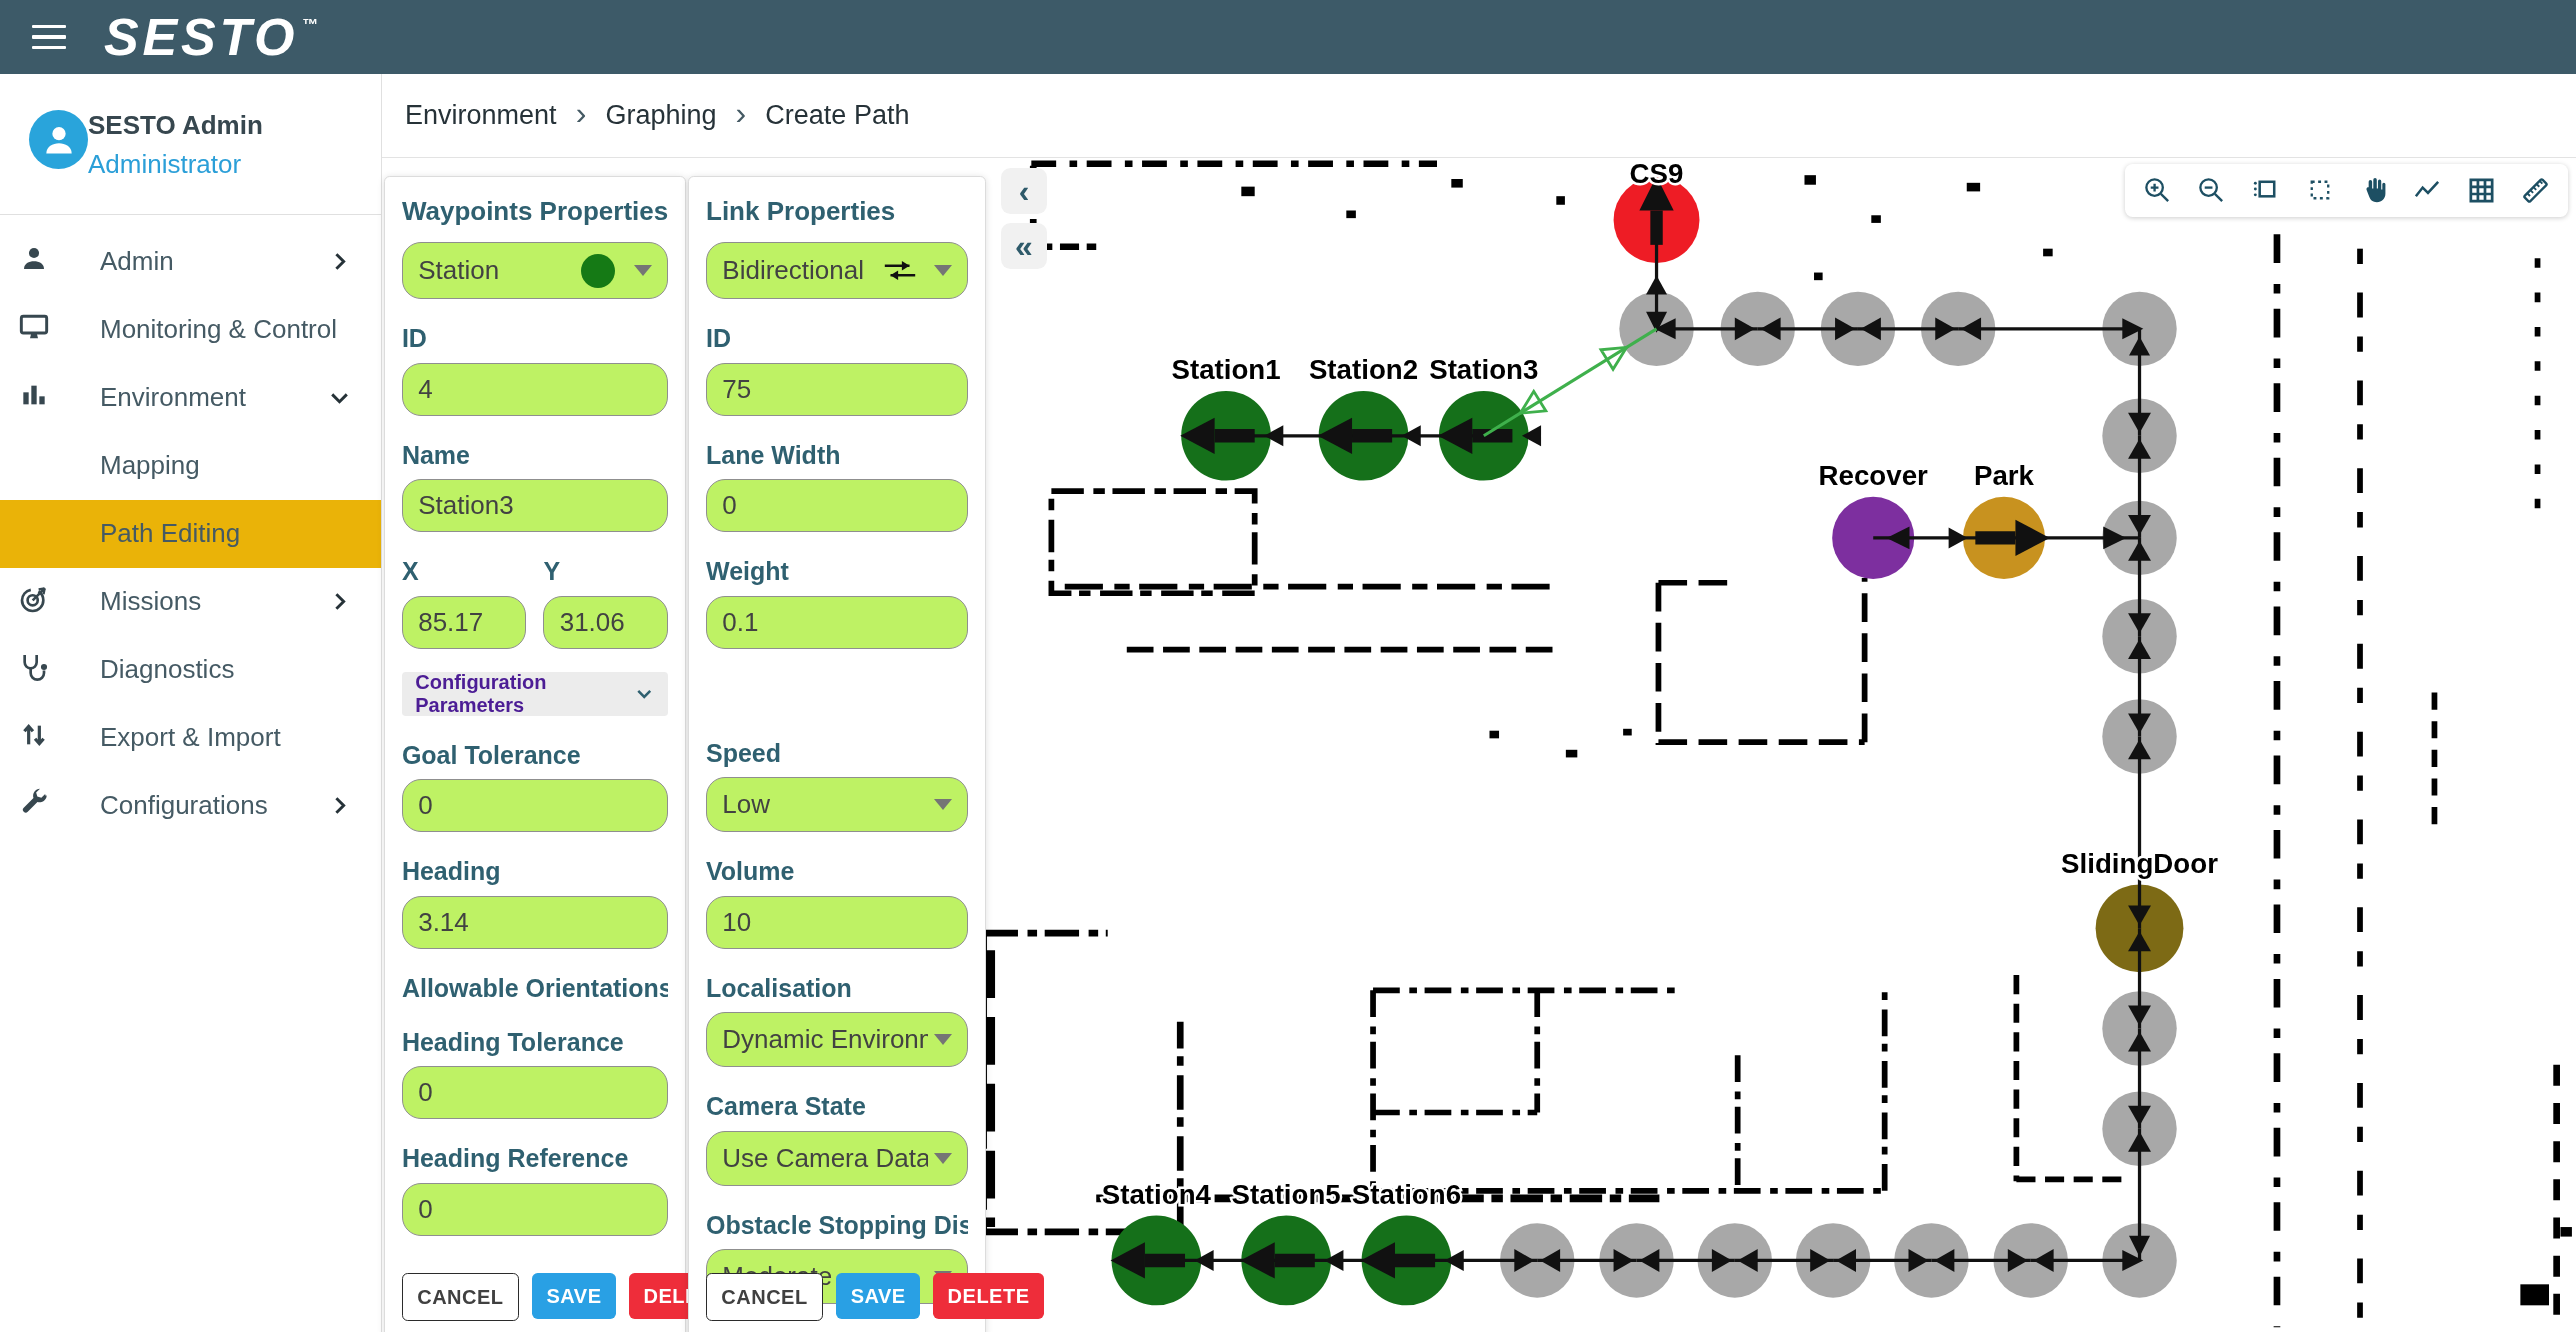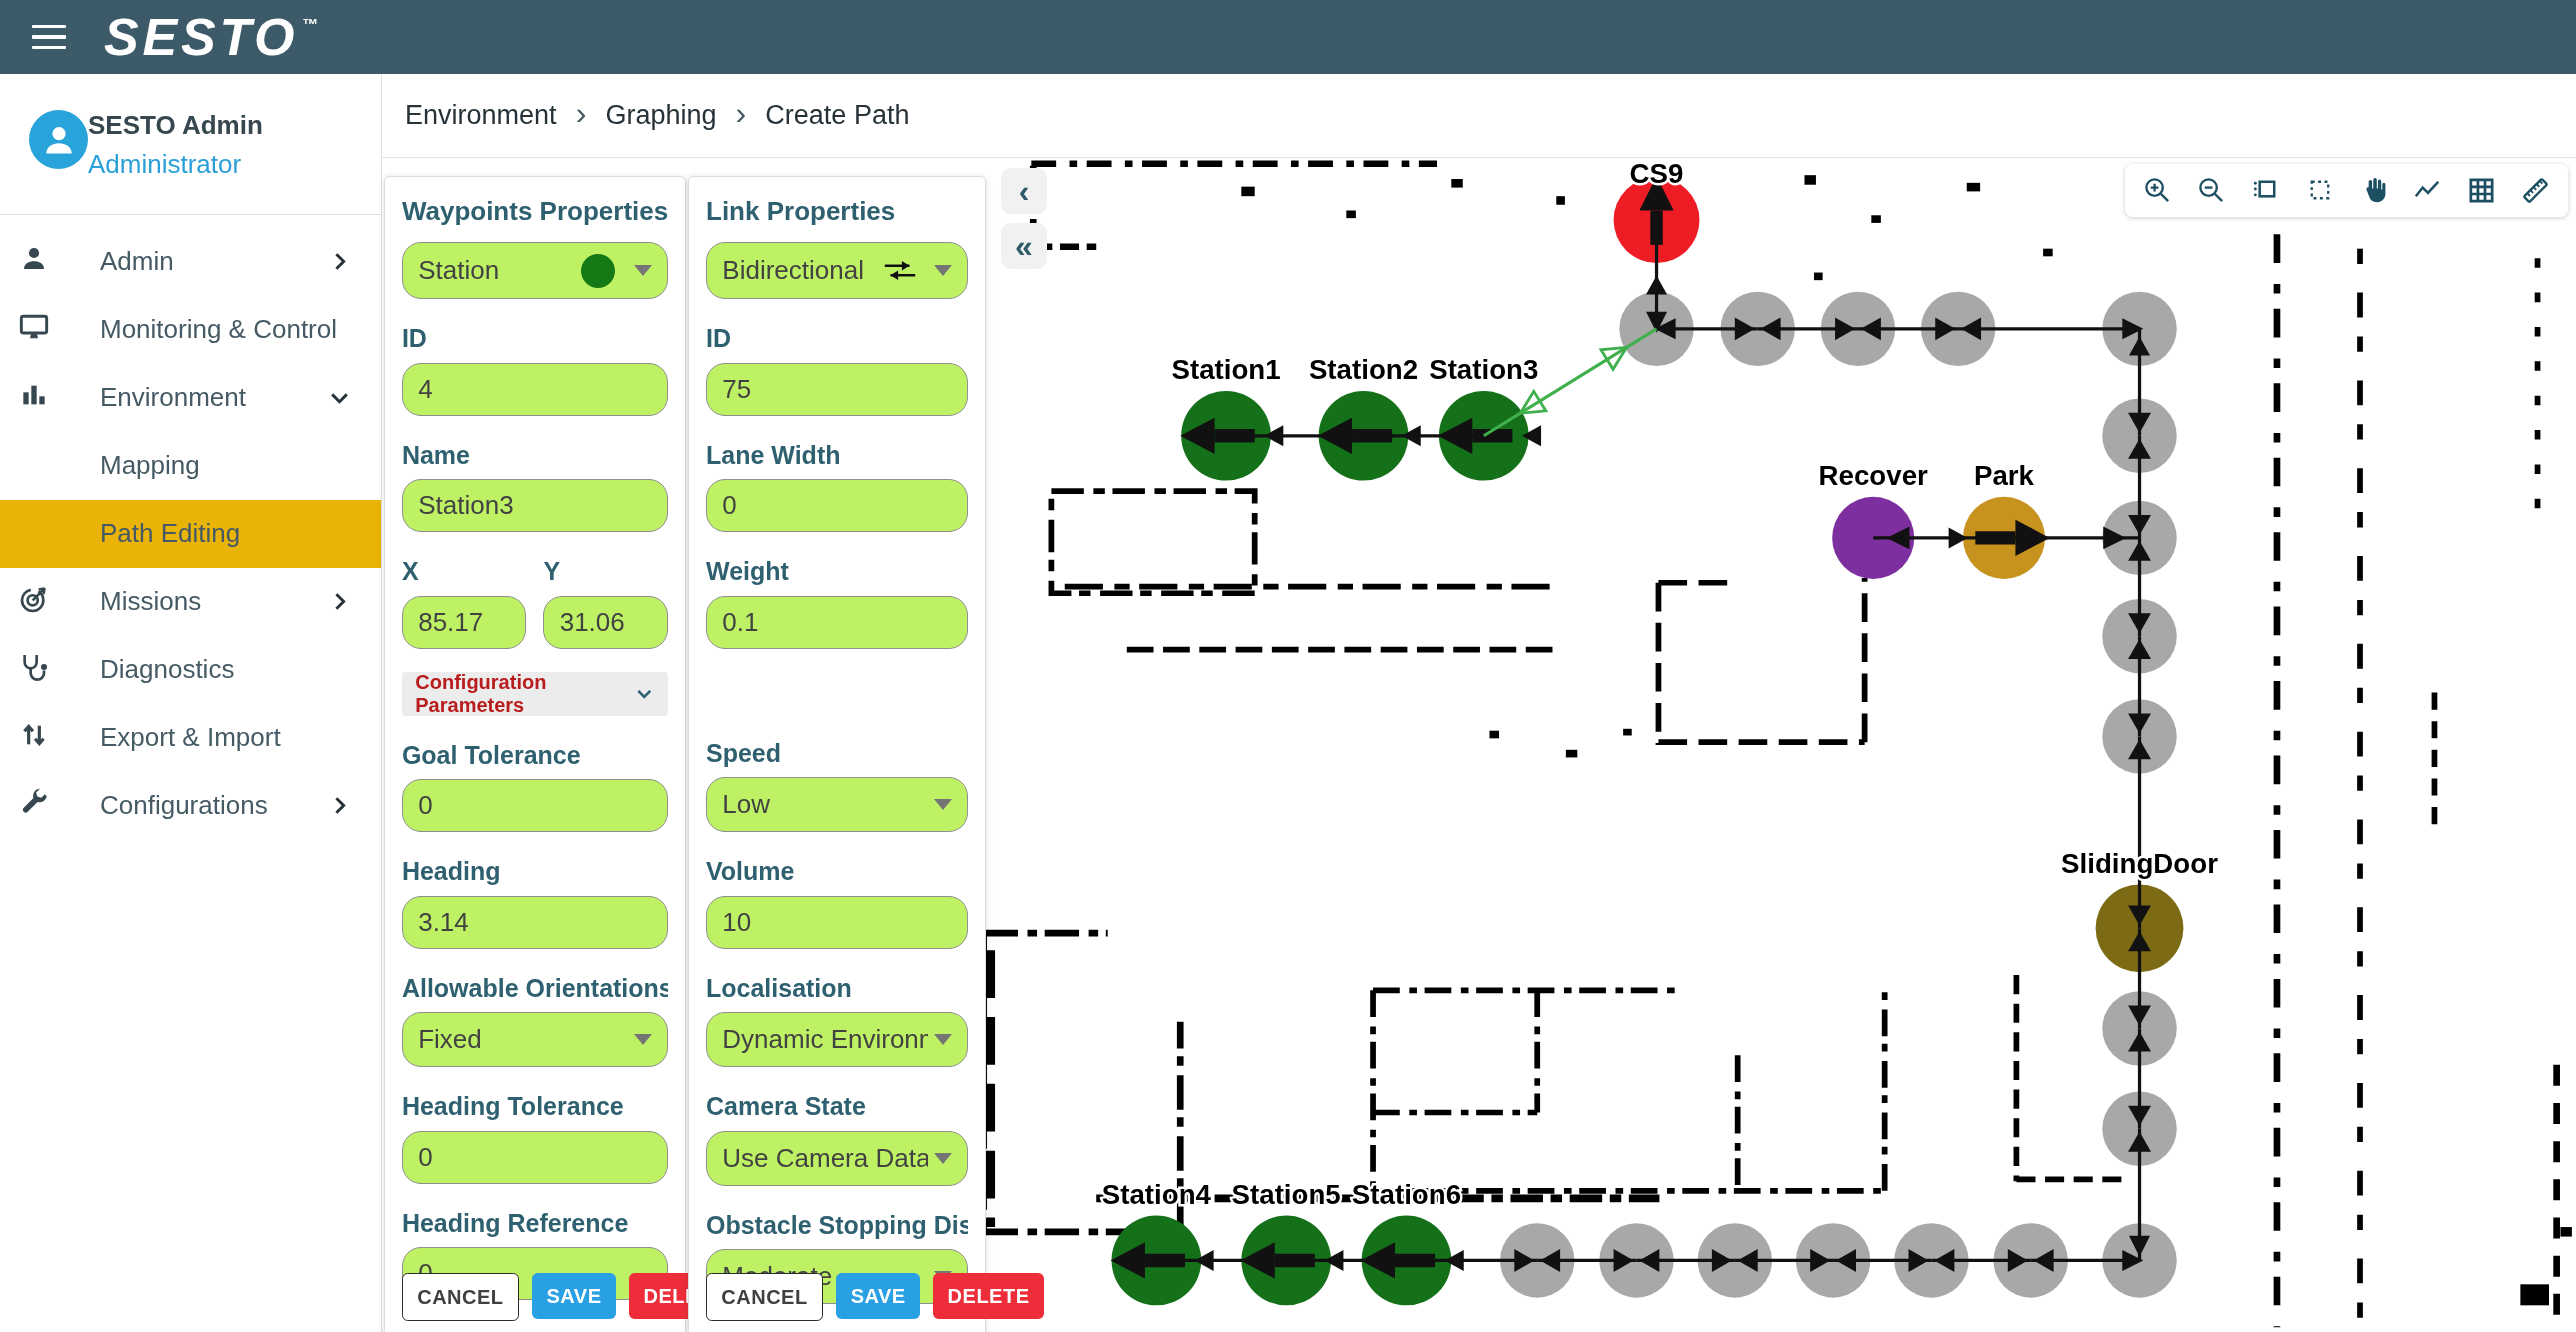--- a/index.html
+++ b/index.html
@@ -48,21 +48,21 @@
   .sel,.inp{box-sizing:border-box;width:100%;border:1.9px solid #8f8f8f;border-radius:19px;background:#bef264;display:flex;align-items:center;font-size:26px;color:#424242;padding:0 15.3px;}
   .sel{height:57px;margin-top:15.3px;}
   .sel-text{white-space:nowrap;overflow:hidden;flex:1;}
   .caret{width:0;height:0;border-left:9.5px solid transparent;border-right:9.5px solid transparent;border-top:11.5px solid #757575;flex:none;margin-left:5.7px;}
   .greendot{width:34px;height:34px;border-radius:50%;flex:none;margin-right:13.4px;}
   .bidir-icon{width:38px;height:29px;flex:none;margin-right:9.5px;color:#111;}
   .flabel{font-size:25px;font-weight:bold;color:#2f6070;margin-top:25px;white-space:nowrap;overflow:hidden;}
   .inp{height:53px;margin-top:9.5px;}
   .xyrow{display:flex;gap:17px;}
   .xyrow>div{flex:1;min-width:0;}
-  .chip{margin-top:23px;height:44px;background:#ececec;border-radius:3.8px;display:flex;align-items:center;justify-content:space-between;padding:0 13.4px;font-size:20px;font-weight:bold;color:#b91c1c;cursor:pointer;}
+  .chip{margin-top:23px;height:44px;background:#ececec;border-radius:3.8px;display:flex;align-items:center;justify-content:space-between;padding:0 13.4px;font-size:20px;font-weight:bold;color:#4c1d95;cursor:pointer;}
   .chip svg{width:23px;height:23px;color:#2f6070;}
   .spacer{height:65px;}
   .btns{position:absolute;bottom:17px;left:17px;display:flex;gap:13.4px;}
   .btn{height:46px;border-radius:5.7px;font-size:20px;font-weight:bold;display:flex;align-items:center;padding:0 14.3px;letter-spacing:0.5px;cursor:pointer;white-space:nowrap;}
   .btn.cancel{background:#fff;border:1.9px solid #2b2b2b;color:#404040;}
   .btn.save{background:#29a0e4;color:#fff;}
   .btn.delete{background:#ee2d3a;color:#fff;}
 
   
   .collapse-btn{position:absolute;width:46px;height:46px;background:#f1f1f1;border-radius:9.5px;display:flex;align-items:center;justify-content:center;color:#2e5a6a;font-size:32px;font-weight:bold;cursor:pointer;line-height:1;}
@@ -394,24 +394,20 @@
             <span>Configuration Parameters</span>
             <svg viewBox="0 0 24 24" fill="none" stroke="currentColor" stroke-width="3">
                 <path d="M5 9l7 7 7-7"></path>
               </svg>
           </div>
           <div class="flabel">Goal Tolerance</div>
           <div class="inp">0</div>
           <div class="flabel">Heading</div>
           <div class="inp">3.14</div>
           <div class="flabel">Allowable Orientations</div>
-          <div class="sel" style="margin-top:9.5px;height:55px">
-            <span class="sel-text">Fixed</span>
-            <span class="caret"></span>
-          </div>
           <div class="flabel">Heading Tolerance</div>
           <div class="inp">0</div>
           <div class="flabel">Heading Reference</div>
           <div class="inp">0</div>
           <div class="btns">
             <div class="btn cancel">CANCEL</div>
             <div class="btn save">SAVE</div>
             <div class="btn delete">DELETE</div>
           </div>
         </div>

